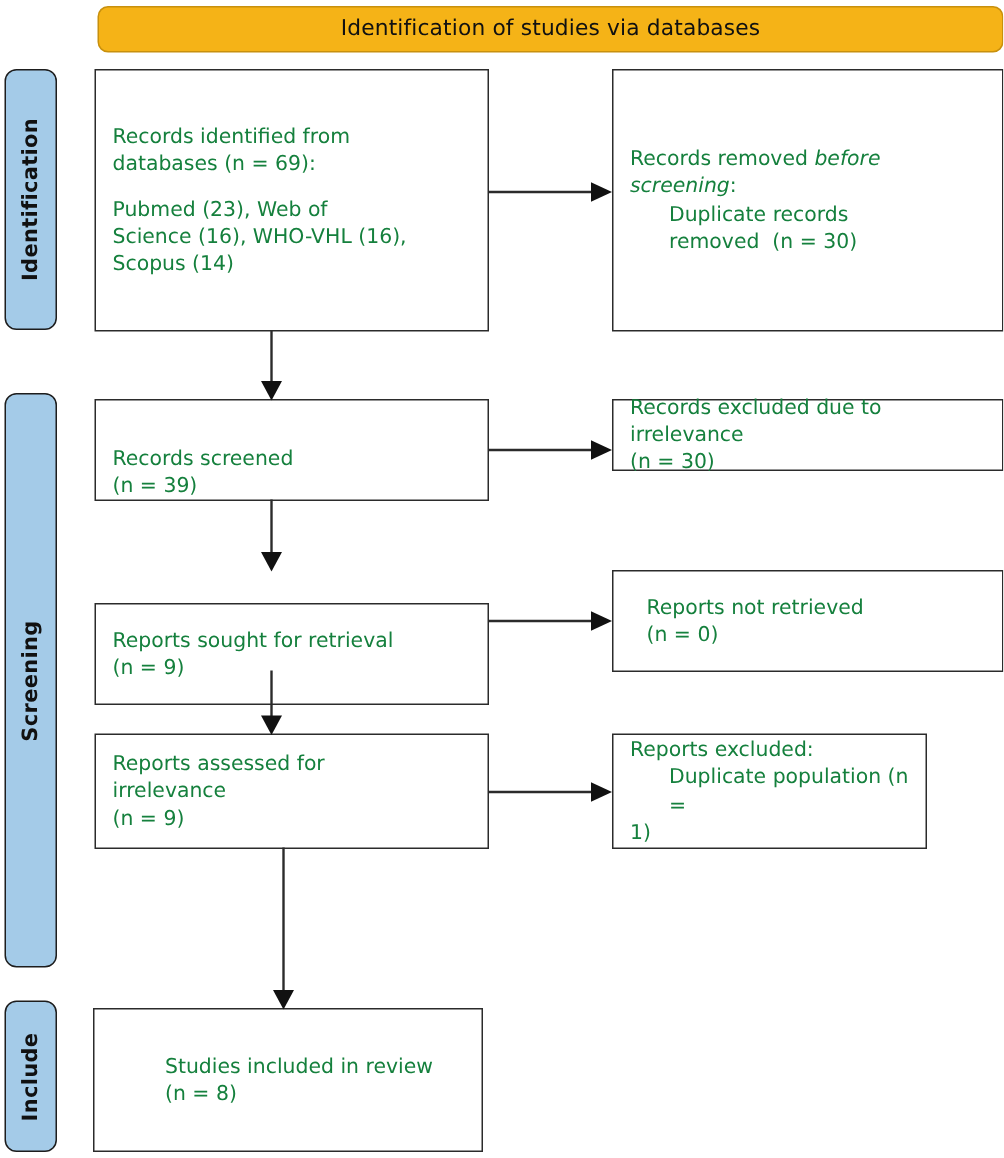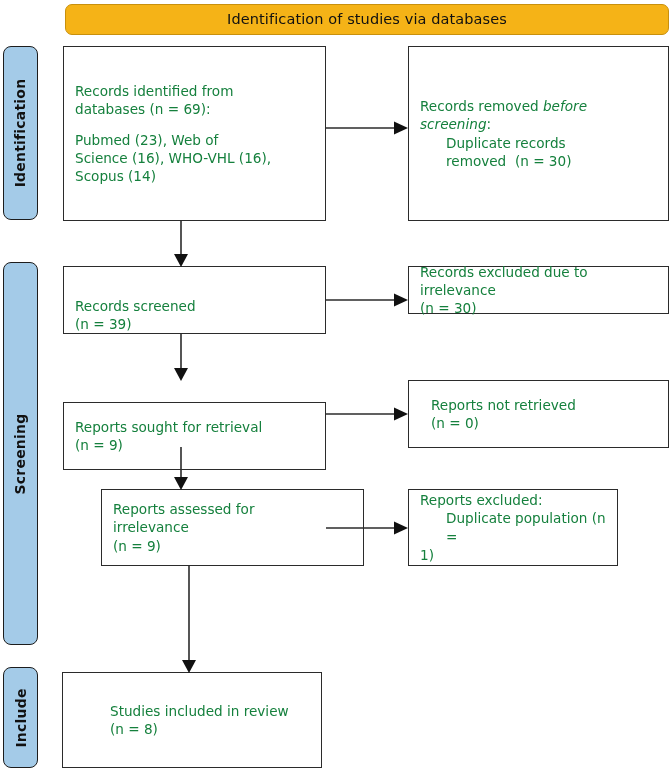--- a/index.html
+++ b/index.html
@@ -169,21 +169,21 @@
     </div>
   </div>
 
   <div class="node-box" style="left:408px; top:380px; width:261px; height:68px;padding-left:11px;">
     <div class="node-text">
       <span class="ln">Reports not retrieved</span>
       <span class="ln">(n = 0)</span>
     </div>
   </div>
 
-  <div class="node-box" style="left:63px; top:489px; width:263px; height:77px;margin-left:38px;">
+  <div class="node-box" style="left:63px; top:489px; width:263px; height:77px;">
     <div class="node-text">
       <span class="ln">Reports assessed for</span>
       <span class="ln">irrelevance</span>
       <span class="ln">(n = 9)</span>
     </div>
   </div>
 
   <div class="node-box" style="left:408px; top:489px; width:210px; height:77px;">
     <div class="node-text">
       <span class="ln">Reports excluded:</span>

